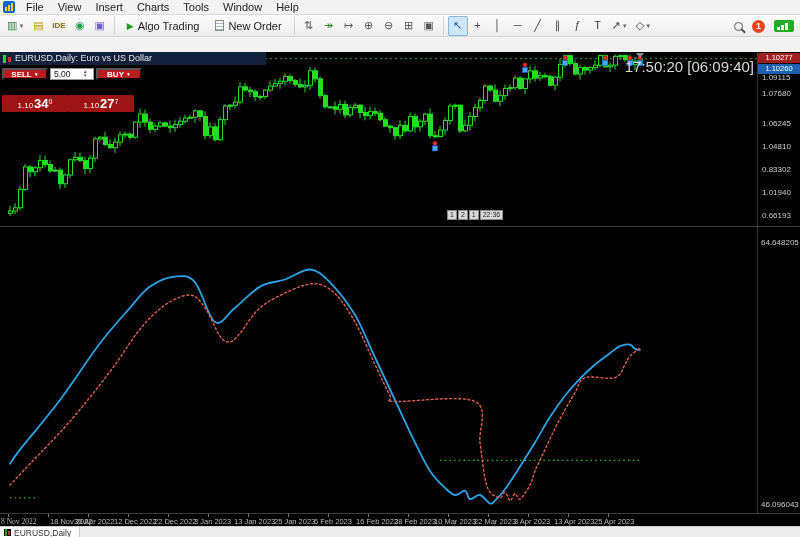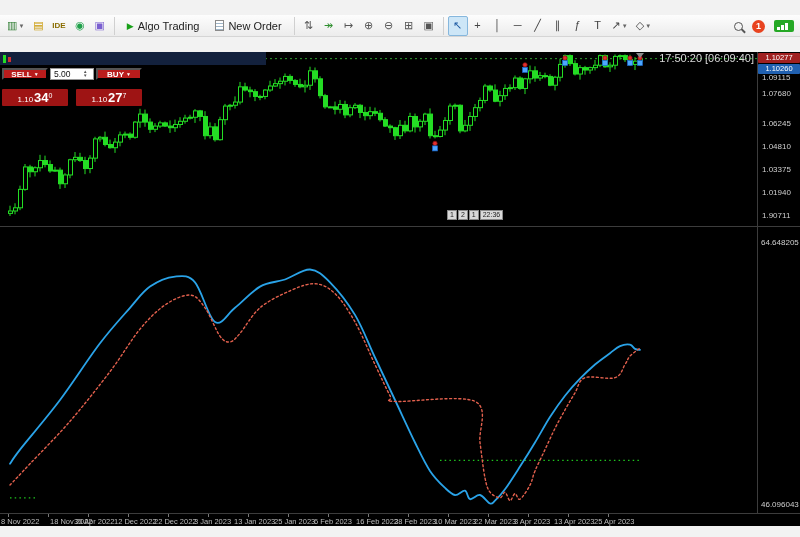--- a/index.html
+++ b/index.html
@@ -56,21 +56,21 @@
     border:1px solid transparent; border-radius:2px; margin-right:1px; }
   .tf-btn.active { background:#cfe3f6; border-color:#7fb0d9; color:#0d4a86; }
 
   
   .chart { position:absolute; left:0; top:52px; width:800px; height:474px; background:#000; }
   .ctitle { position:absolute; left:0; top:0; width:266px; height:13px; background:#13213d;
     color:#e3e3e3; font-size:9px; line-height:13px; display:flex; align-items:center; gap:4px; padding-left:3px; white-space:nowrap; }
   .c-ic { width:8px; height:8px; display:inline-block;
     background-image:linear-gradient(#24dd24,#24dd24),linear-gradient(#d03030,#d03030);
     background-repeat:no-repeat; background-size:3px 8px,3px 5px; background-position:0 0,5px 2px; }
-  .clock { position:absolute; top:0; right:46px; color:#d9d9d9; font-size:11px; }
+  .clock { position:absolute; top:6px; right:46px; color:#d9d9d9; font-size:15px; }
   .shift-mark { position:absolute; left:636px; top:1px; width:0; height:0;
     border-left:4px solid transparent; border-right:4px solid transparent; border-top:5px solid #8a8a8a; }
 
   #price-svg { position:absolute; left:0; top:2px; }
   #ind-svg { position:absolute; left:0; top:176px; }
 
   .splitter { position:absolute; left:0; top:174px; width:800px; height:1px; background:#3c3c3c; }
   .splitter.s2 { top:461px; }
   .vaxis-line { position:absolute; left:757px; top:0; width:1px; height:461px; background:#3c3c3c; }
 
@@ -92,41 +92,53 @@
   
   .ocp { position:absolute; left:2px; top:16px; width:142px; }
   .ocp-row1 { display:flex; gap:2px; height:12px; }
   .oc-btn { flex:0 0 46px; background:#b91c1c; color:#fff; font-size:8px; font-weight:bold;
     display:flex; align-items:center; justify-content:center; gap:2px; border-radius:1px; }
   .oc-btn .caret { font-size:5px; font-weight:normal; }
   .lot-wrap { flex:0 0 44px; background:#fff; border:1px solid #999; display:flex; align-items:center; }
   .lot-wrap input { width:32px; border:0; font-size:8.5px; color:#111; padding-left:3px;
     font-family:"Liberation Sans", sans-serif; background:transparent; }
   .spinner { display:flex; flex-direction:column; font-size:4.5px; color:#555; line-height:4px; }
-  .ocp-row2 { display:flex; gap:8px; margin-top:9px; }
+  .ocp-row2 { display:flex; gap:0; margin-top:15px; }
   .price-box { flex:0 0 66px; height:17px; background:#9e1414; color:#fff; display:flex;
     align-items:baseline; justify-content:center; border-radius:1px; padding-top:1px; }
   .pp-base { font-size:8px; } .pp-pips { font-size:13px; font-weight:bold; margin-left:1px; }
   .pp-pt { font-size:7px; position:relative; top:-4px; }
 
   
   .bottombar { position:absolute; left:0; top:526px; width:800px; height:11px; background:#ededed;
     border-top:1px solid #cfcfcf; display:flex; }
   .ctab { background:#fff; border-right:1px solid #c8c8c8; height:100%; display:flex;
     align-items:flex-start; gap:3px; padding:1px 8px 0 4px; font-size:8.5px; color:#333; white-space:nowrap; }
   .tab-ic { width:7px; height:7px; display:inline-block; margin-top:1px;
     background-image:linear-gradient(#1aa01a,#1aa01a),linear-gradient(#c03030,#c03030),linear-gradient(#000,#000);
     background-repeat:no-repeat; background-size:2px 7px,2px 4px,100% 100%;
     background-position:1px 0,4px 2px,0 0; }
 </style>
 </head>
 <body>
 
 <div id="root">
 
+  <div class="menubar">
+    <span class="logo"></span>
+    <div id="menu-items" style="display:flex;">
+        <span class="menu-item">File</span>
+        <span class="menu-item">View</span>
+        <span class="menu-item">Insert</span>
+        <span class="menu-item">Charts</span>
+        <span class="menu-item">Tools</span>
+        <span class="menu-item">Window</span>
+        <span class="menu-item">Help</span>
+      </div>
+  </div>
 
   <div class="toolbar">
     <div id="tb-group1" class="tb-group">
         <button class="tb-btn wide">
           <span class="glyph" style="color: rgb(47, 125, 50);">▥</span>
           <span class="caret">▼</span>
         </button>
         <button class="tb-btn">
           <span class="glyph" style="color: rgb(201, 151, 0);">▤</span>
         </button>
@@ -508,20 +520,21 @@
       </svg>
     <svg id="ind-svg" width="758" height="285" viewBox="0 0 758 285">
         <line x1="440" y1="232.43101268656721" x2="640" y2="232.43101268656721" stroke="#1ec41e" stroke-width="1.3" stroke-dasharray="1.5 3.2"></line>
         <line x1="10" y1="269.82835820895525" x2="35" y2="269.82835820895525" stroke="#1ec41e" stroke-width="1.3" stroke-dasharray="1.5 3.2"></line>
         <path d="M10,235.7985074626866C11.7,233.4,11.7,232.3,20.0,221.6C28.3,211.0,46.7,189.7,60.0,172.0C73.3,154.3,88.3,130.6,100.0,115.3C111.7,99.9,121.7,89.3,130.0,79.8C138.3,70.4,142.5,63.8,150.0,58.6C157.5,53.4,167.5,49.3,175.0,48.6C182.5,47.9,188.3,46.7,195.0,54.3C201.7,61.9,208.3,89.8,215.0,94.0C221.7,98.3,227.5,85.7,235.0,79.8C242.5,73.9,251.7,63.3,260.0,58.6C268.3,53.8,276.7,54.3,285.0,51.5C293.3,48.6,302.5,41.1,310.0,41.5C317.5,42.0,322.5,46.7,330.0,54.3C337.5,61.9,347.5,74.4,355.0,86.9C362.5,99.4,368.3,115.3,375.0,129.5C381.7,143.6,388.3,157.8,395.0,172.0C401.7,186.2,409.2,202.7,415.0,214.5C420.8,226.3,425.0,235.3,430.0,242.9C435.0,250.5,440.8,255.9,445.0,259.9C449.2,263.9,451.7,266.5,455.0,267.0C458.3,267.5,462.5,262.0,465.0,262.7C467.5,263.4,467.5,270.5,470.0,271.2C472.5,272.0,476.7,266.3,480.0,267.0C483.3,267.7,487.5,274.6,490.0,275.5C492.5,276.4,492.5,275.0,495.0,272.7C497.5,270.3,500.8,267.0,505.0,261.3C509.2,255.6,515.0,246.4,520.0,238.6C525.0,230.8,530.0,222.8,535.0,214.5C540.0,206.3,545.0,196.8,550.0,189.0C555.0,181.2,560.0,174.1,565.0,167.7C570.0,161.4,575.0,155.9,580.0,150.7C585.0,145.5,590.0,140.8,595.0,136.5C600.0,132.3,605.8,128.3,610.0,125.2C614.2,122.1,616.7,119.5,620.0,118.1C623.3,116.7,627.5,116.2,630.0,116.7C632.5,117.2,633.3,120.1,635.0,120.9C636.7,121.8,639.2,121.8,640.0,121.9" fill="none" stroke="#2aa3e8" stroke-width="1.8" stroke-linecap="round"></path>
         <path d="M10,257.0671641791045C13.3,253.5,20.0,246.4,30.0,235.8C40.0,225.2,56.7,208.6,70.0,193.3C83.3,177.9,98.3,159.0,110.0,143.6C121.7,128.3,130.8,112.2,140.0,101.1C149.2,90.0,156.7,82.7,165.0,77.0C173.3,71.3,183.3,66.6,190.0,67.1C196.7,67.5,200.0,73.0,205.0,79.8C210.0,86.7,215.8,102.5,220.0,108.2C224.2,113.9,226.7,114.3,230.0,113.9C233.3,113.4,235.0,111.0,240.0,105.4C245.0,99.7,251.7,86.9,260.0,79.8C268.3,72.7,280.8,66.8,290.0,62.8C299.2,58.8,307.5,55.3,315.0,55.7C322.5,56.2,328.3,59.3,335.0,65.6C341.7,72.0,348.3,82.2,355.0,94.0C361.7,105.8,369.2,124.3,375.0,136.5C380.8,148.8,386.7,161.6,390.0,167.7C393.3,173.9,380.8,172.5,395.0,173.4C409.2,174.4,460.8,166.6,475.0,173.4C489.2,180.3,478.3,201.8,480.0,214.5C481.7,227.3,483.3,241.7,485.0,250.0C486.7,258.2,487.5,260.8,490.0,264.2C492.5,267.5,497.5,269.8,500.0,269.8C502.5,269.8,503.3,263.7,505.0,264.2C506.7,264.6,508.3,272.4,510.0,272.7C511.7,272.9,513.3,265.8,515.0,265.6C516.7,265.3,517.5,272.7,520.0,271.2C522.5,269.8,527.5,261.8,530.0,257.1C532.5,252.3,532.5,248.8,535.0,242.9C537.5,237.0,541.7,228.7,545.0,221.6C548.3,214.5,551.7,207.0,555.0,200.4C558.3,193.7,561.7,187.8,565.0,181.9C568.3,176.0,571.7,170.3,575.0,164.9C578.3,159.5,578.3,152.3,585.0,149.7C591.7,147.2,608.3,151.9,615.0,149.7C621.7,147.5,622.5,140.2,625.0,136.5C627.5,132.9,627.5,130.8,630.0,128.0C632.5,125.3,638.3,121.4,640.0,120.1" fill="none" stroke="#e2604d" stroke-width="1.4" stroke-linecap="round" stroke-dasharray="2 2.6"></path>
       </svg>
 
     <div class="ctitle">
       <span class="c-ic"></span>
+      <span>EURUSD,Daily: Euro vs US Dollar</span>
     </div>
     <div class="clock">17:50:20 [06:09:40]</div>
     <div class="shift-mark"></div>
 
     <div class="ocp">
       <div class="ocp-row1">
         <button class="oc-btn">
           <span>SELL</span>
           <span class="caret">▼</span>
         </button>
@@ -549,41 +562,41 @@
           <span class="pp-pt">7</span>
         </div>
       </div>
     </div>
 
     <div id="paxis">
         <span class="paxis-label" style="top: 20.9886px;">1.09115</span>
         <span class="paxis-label" style="top: 37px;">1.07680</span>
         <span class="paxis-label" style="top: 66.9657px;">1.06245</span>
         <span class="paxis-label" style="top: 89.9542px;">1.04810</span>
-        <span class="paxis-label" style="top: 112.943px;">1.03375</span>
+        <span class="paxis-label" style="top: 112.943px;">0.83302</span>
         <span class="paxis-label" style="top: 135.931px;">1.01940</span>
-        <span class="paxis-label" style="top: 158.92px;">1.90711</span>
+        <span class="paxis-label" style="top: 158.92px;">0.66193</span>
         <div class="ptag" style="background: rgb(160, 32, 32); top: 1px;">1.10277</div>
         <div class="ptag" style="background: rgb(32, 96, 176); top: 12px;">1.10260</div>
       </div>
     <div class="countdown" id="countdown">
         <span class="cd-box">1</span>
         <span class="cd-box">2</span>
         <span class="cd-box">1</span>
         <span class="cd-box">22:36</span>
       </div>
 
     <div class="splitter"></div>
     <div class="ind-max">64.648205</div>
     <div class="ind-min">46.096043</div>
     <div class="splitter s2"></div>
 
     <div class="date-axis" id="dates">
         <span class="date-tick" style="left: 8px;"></span>
-        <span class="date-label" style="left: 1px;">8 Nov 2022</span>
+        <span class="date-label" style="left: 1px; font-family: Liberation Serif, serif;">8 Nov 2022</span>
         <span class="date-tick" style="left: 48px;"></span>
         <span class="date-label" style="left: 50px;">18 Nov 2022</span>
         <span class="date-tick" style="left: 88px;"></span>
         <span class="date-label" style="left: 74px;">30 Apr 2022</span>
         <span class="date-tick" style="left: 128px;"></span>
         <span class="date-label" style="left: 114px;">12 Dec 2022</span>
         <span class="date-tick" style="left: 168px;"></span>
         <span class="date-label" style="left: 154px;">22 Dec 2022</span>
         <span class="date-tick" style="left: 208px;"></span>
         <span class="date-label" style="left: 194px;">3 Jan 2023</span>
@@ -604,13 +617,19 @@
         <span class="date-tick" style="left: 528px;"></span>
         <span class="date-label" style="left: 514px;">3 Apr 2023</span>
         <span class="date-tick" style="left: 568px;"></span>
         <span class="date-label" style="left: 554px;">13 Apr 2023</span>
         <span class="date-tick" style="left: 608px;"></span>
         <span class="date-label" style="left: 594px;">25 Apr 2023</span>
       </div>
     <div class="vaxis-line"></div>
   </div>
 
+  <div class="bottombar">
+    <div class="ctab">
+      <span class="tab-ic"></span>
+      <span>EURUSD,Daily</span>
+    </div>
+  </div>
 </div>
 
 </body></html>

